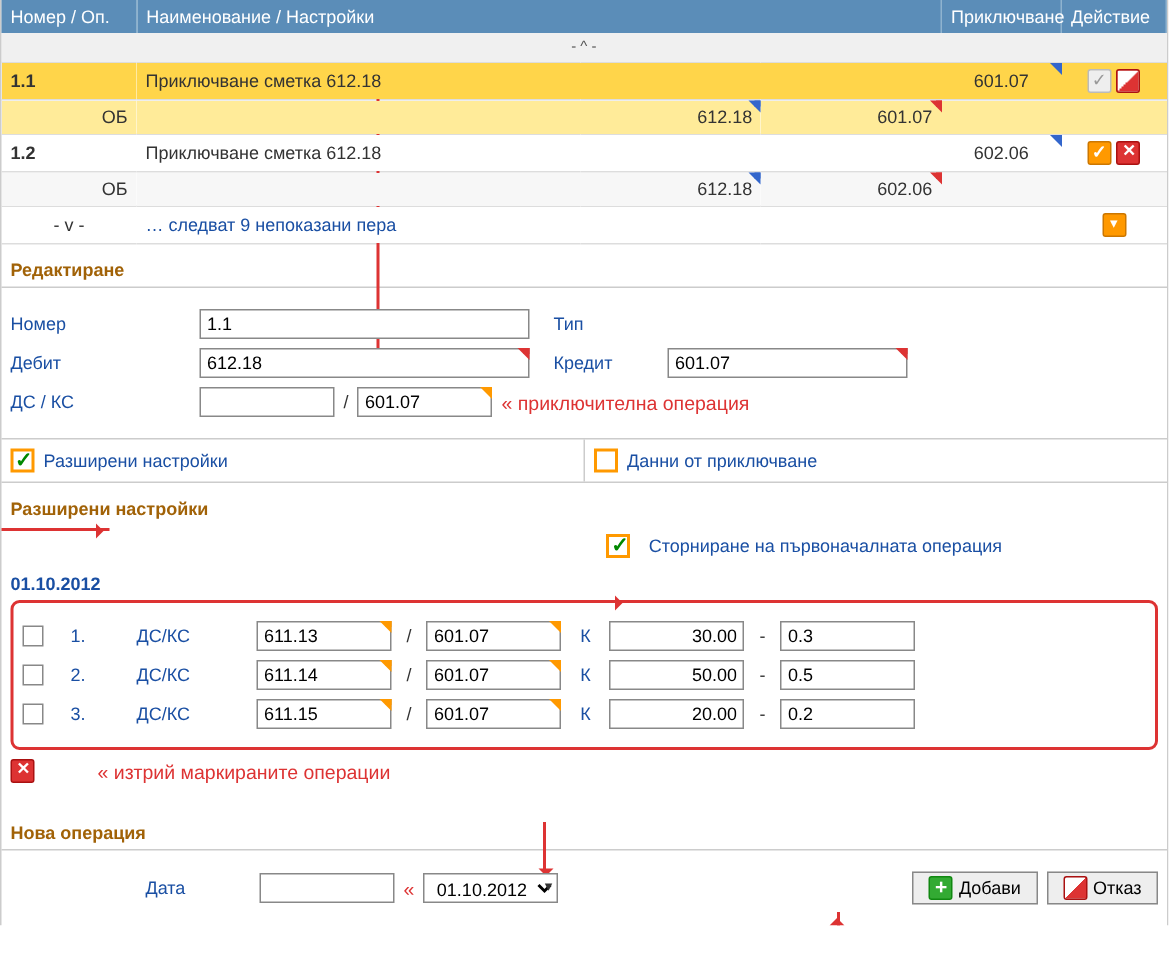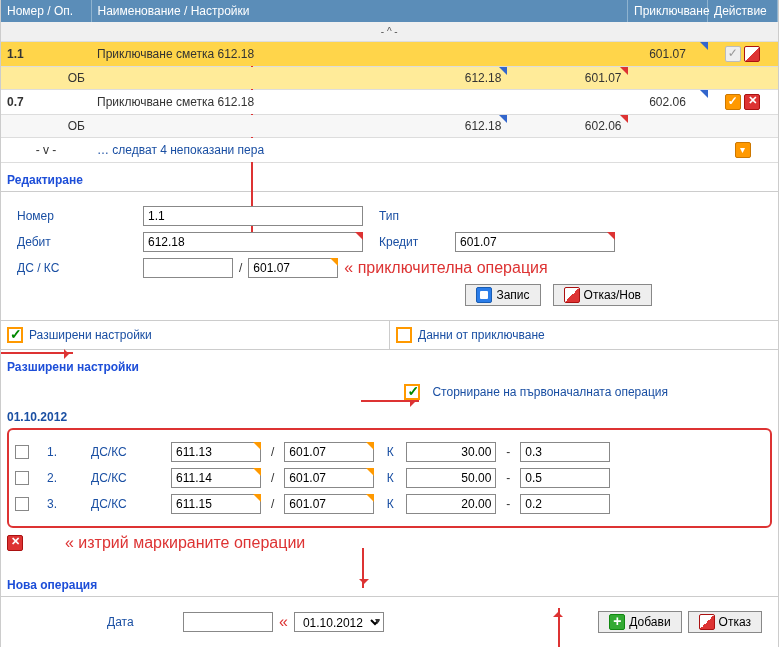--- a/index.html
+++ b/index.html
@@ -31,38 +31,38 @@
   .icn-del-red::after { content:"✕"; color:#fff; position:absolute; left:3px; top:-1px; font-size:11px; font-weight:bold;}
   .icn-gray { background:#eee; border-color:#bbb; }
   .icn-gray::after { content:"✓"; color:#999; position:absolute; left:2px; top:-1px; font-size:12px;}
   .icn-edit-red { background:linear-gradient(135deg,#fff 50%,#d33 50%); border-color:#a11; }
   .icn-blue-disk { background:#2b7de9; border-color:#1a5db3; }
   .icn-blue-disk::after{content:"";position:absolute;left:3px;top:3px;width:8px;height:8px;background:#fff;border-radius:1px;}
   .icn-add-green { background:#3a3; border-color:#181; }
   .icn-add-green::after{content:"+";color:#fff;position:absolute;left:3px;top:-2px;font-size:14px;font-weight:bold;}
   
   
-  .section-title { color:#1d4ed8; font-weight:bold; padding:10px 6px 4px 6px; border-bottom:1px solid #ccc; }
-  .form-area { padding:8px 16px; }
+  .section-title { color:#a16207; font-weight:bold; padding:10px 6px 4px 6px; border-bottom:1px solid #ccc; }
+  .form-area { padding:8px 6px; }
   .frow { display:flex; align-items:center; margin:6px 0; gap:6px; }
   .flabel { width:120px; color:#1a4fa3; }
   .flabel2 { width:70px; color:#1a4fa3;margin-left:24px; }
   input[type="text"], select { border:1px solid #888; padding:2px 4px; font-size:12px; height:20px; background:#fff; position:relative; }
   .inp-s { width:90px; }
   .inp-m { width:220px; }
   .inp-l { width:480px; }
   .inp-sel { width:160px; }
   .dd { position:relative; display:inline-block; }
   .dd::after{content:"▾";position:absolute;right:4px;top:3px;font-size:10px;color:#333;}
   .orange-corner { position:relative; }
   .orange-corner::after{content:"";position:absolute;top:0;right:0;border:4px solid transparent;border-top-color:#f90;border-right-color:#f90;}
   .red-corner { position:relative; }
   .red-corner::after{content:"";position:absolute;top:0;right:0;border:4px solid transparent;border-top-color:#d33;border-right-color:#d33;}
   .btn { display:inline-flex; align-items:center; gap:4px; border:1px solid #888; background:#eee; padding:2px 10px; height:22px; cursor:pointer; font-size:12px; }
-  .note { color:#d33; font-size:16px; }
+  .note { color:#d33; font-size:13px; }
   .chkbox { display:inline-block; width:16px; height:16px; border:2px solid #f90; background:#fff; vertical-align:middle; position:relative; }
   .chkbox.checked::after{content:"✓";color:#080;position:absolute;left:1px;top:-3px;font-size:14px;font-weight:bold;}
   .toggle-row { display:flex; border-top:1px solid #ccc; border-bottom:1px solid #ccc; }
   .toggle-half { flex:1; padding:6px; display:flex; align-items:center; gap:6px; color:#1a4fa3; }
   .toggle-half + .toggle-half { border-left:1px solid #ccc; }
   
   
   .red-box { border:2px solid #d33; border-radius:6px; padding:6px; margin:4px 6px; }
   .op-row { display:flex; align-items:center; gap:10px; margin:6px 0; }
   .op-num { width:18px; color:#1a4fa3; text-align:right;}
@@ -124,38 +124,38 @@
       </tr>
       <tr class="selected-sub">
         <td class="num">ОБ</td>
         <td colspan="2" class="num mark-bl">612.18</td>
         <td class="num mark-tr">601.07</td>
         <td></td>
           <td></td>
       </tr>
 
       <tr class="normal">
-        <td><b>0.7</b></td>
+        <td><b>1.2</b></td>
         <td colspan="3" class="txtcell">Приключване сметка 612.18</td>
         <td class="center mark-bl">602.06</td>
         <td class="center">
           <span class="icn icn-check-orange"></span>
           <span class="icn icn-del-red"></span>
         </td>
       </tr>
       <tr class="alt">
         <td class="num">ОБ</td>
         <td colspan="2" class="num mark-bl">612.18</td>
         <td class="num mark-tr">602.06</td>
         <td></td>
           <td></td>
       </tr>
       <tr class="normal">
         <td class="center">- v -</td>
-        <td colspan="4" class="link">… следват 4 непоказани пера</td>
+        <td colspan="4" class="link">… следват 9 непоказани пера</td>
         <td class="center"><span class="icn icn-expand">▾</span></td>
       </tr>
     </tbody>
   </table>
 
   <div class="section-title">Редактиране</div>
   <div class="form-area">
     <div class="frow">
       <div class="flabel">Номер</div>
       <input type="text" class="inp-m" value="1.1" style="">
@@ -166,30 +166,20 @@
       <span class="red-corner"><input type="text" class="inp-m" value="612.18" style=""></span>
       <div class="flabel2" style="margin-left:10px">Кредит</div>
       <span class="red-corner"><input type="text" class="inp-sel" value="601.07" style=""></span>
     </div>
     <div class="frow">
       <div class="flabel">ДС / КС</div>
       <input type="text" class="inp-s" value="" style="">
       <span>/</span>
       <span class="orange-corner"><input type="text" class="inp-s" value="601.07" style=""></span>
       <span class="note">« приключителна операция</span>
-    </div>
-    <div class="frow" style="justify-content:flex-end; gap:12px; padding-right:110px;">
-      <button class="btn">
-          <span class="icn icn-blue-disk"></span>
-          <span>Запис</span>
-        </button>
-      <button class="btn">
-          <span class="icn icn-edit-red"></span>
-          <span>Отказ/Нов</span>
-        </button>
     </div>
   </div>
 
   <div class="toggle-row">
     <div class="toggle-half">
       <span class="chkbox checked"></span>
       <span>Разширени настройки</span>
     </div>
     <div class="toggle-half">
       <span class="chkbox"></span>

